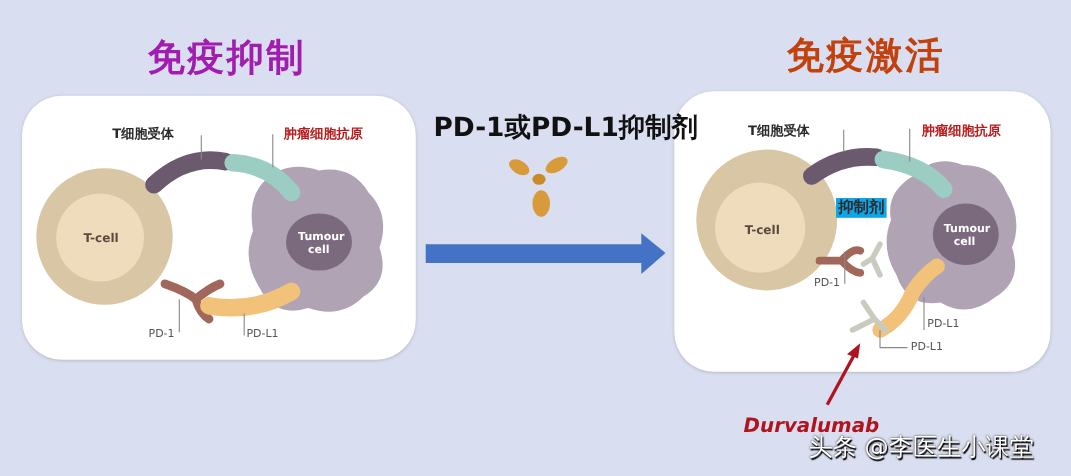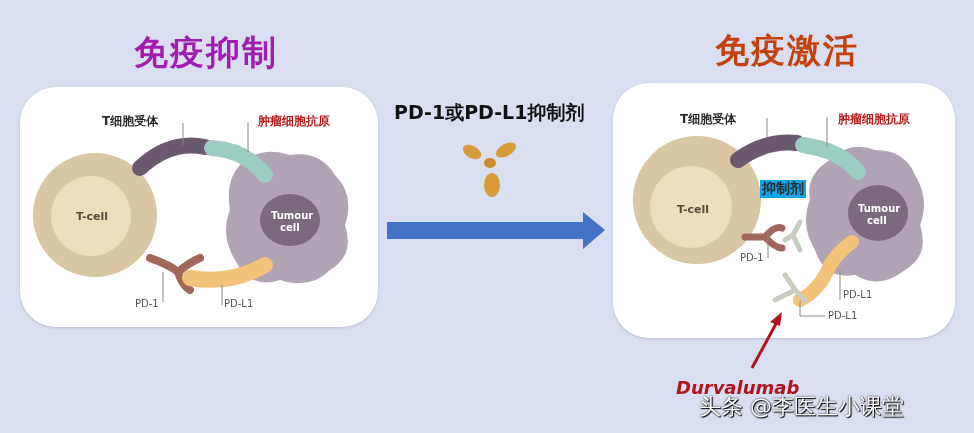--- a/index.html
+++ b/index.html
@@ -7,22 +7,22 @@
   .title{position:absolute;font-weight:bold;font-size:34px;letter-spacing:2px;}
   .title-left{left:122px;top:30px;color:#a21caf;margin-left:12px;}
   .title-right{left:715px;top:28px;color:#c2410c;}
   .panel{position:absolute;background:#fff;border-radius:36px;box-shadow:0 1px 3px rgba(0,0,0,0.15);}
   .panel-left{left:20px;top:87px;width:358px;height:240px;}
   .panel-right{left:613px;top:83px;width:342px;height:255px;}
   .lbl{position:absolute;font-size:12px;font-weight:bold;white-space:nowrap;}
   .lbl-dark{color:#2a2a2a;}
   .lbl-green{color:#b91c1c;text-align:right;}
   .small{position:absolute;font-size:10px;color:#555;white-space:nowrap;}
-  .mid-label{position:absolute;left:394px;top:100px;font-size:19px;font-weight:bold;color:#111;}
-  .watermark{position:absolute;left:699px;top:392px;font-size:22px;color:#fff;text-shadow:0 0 2px #000,1px 1px 1px #000;}
+  .mid-label{position:absolute;left:394px;top:100px;font-size:24px;font-weight:bold;color:#111;}
+  .watermark{position:absolute;left:735px;top:392px;font-size:22px;color:#fff;text-shadow:0 0 2px #000,1px 1px 1px #000;}
   .durva{position:absolute;left:676px;top:377px;font-size:18px;font-weight:bold;color:#b0141e;font-style:italic;}
   svg{position:absolute;left:0;top:0;}
 </style>
 </head>
 <body>
 
 <div class="title title-left">免疫抑制</div>
 <div class="title title-right">免疫激活</div>
 
 <div class="panel panel-left"></div>

